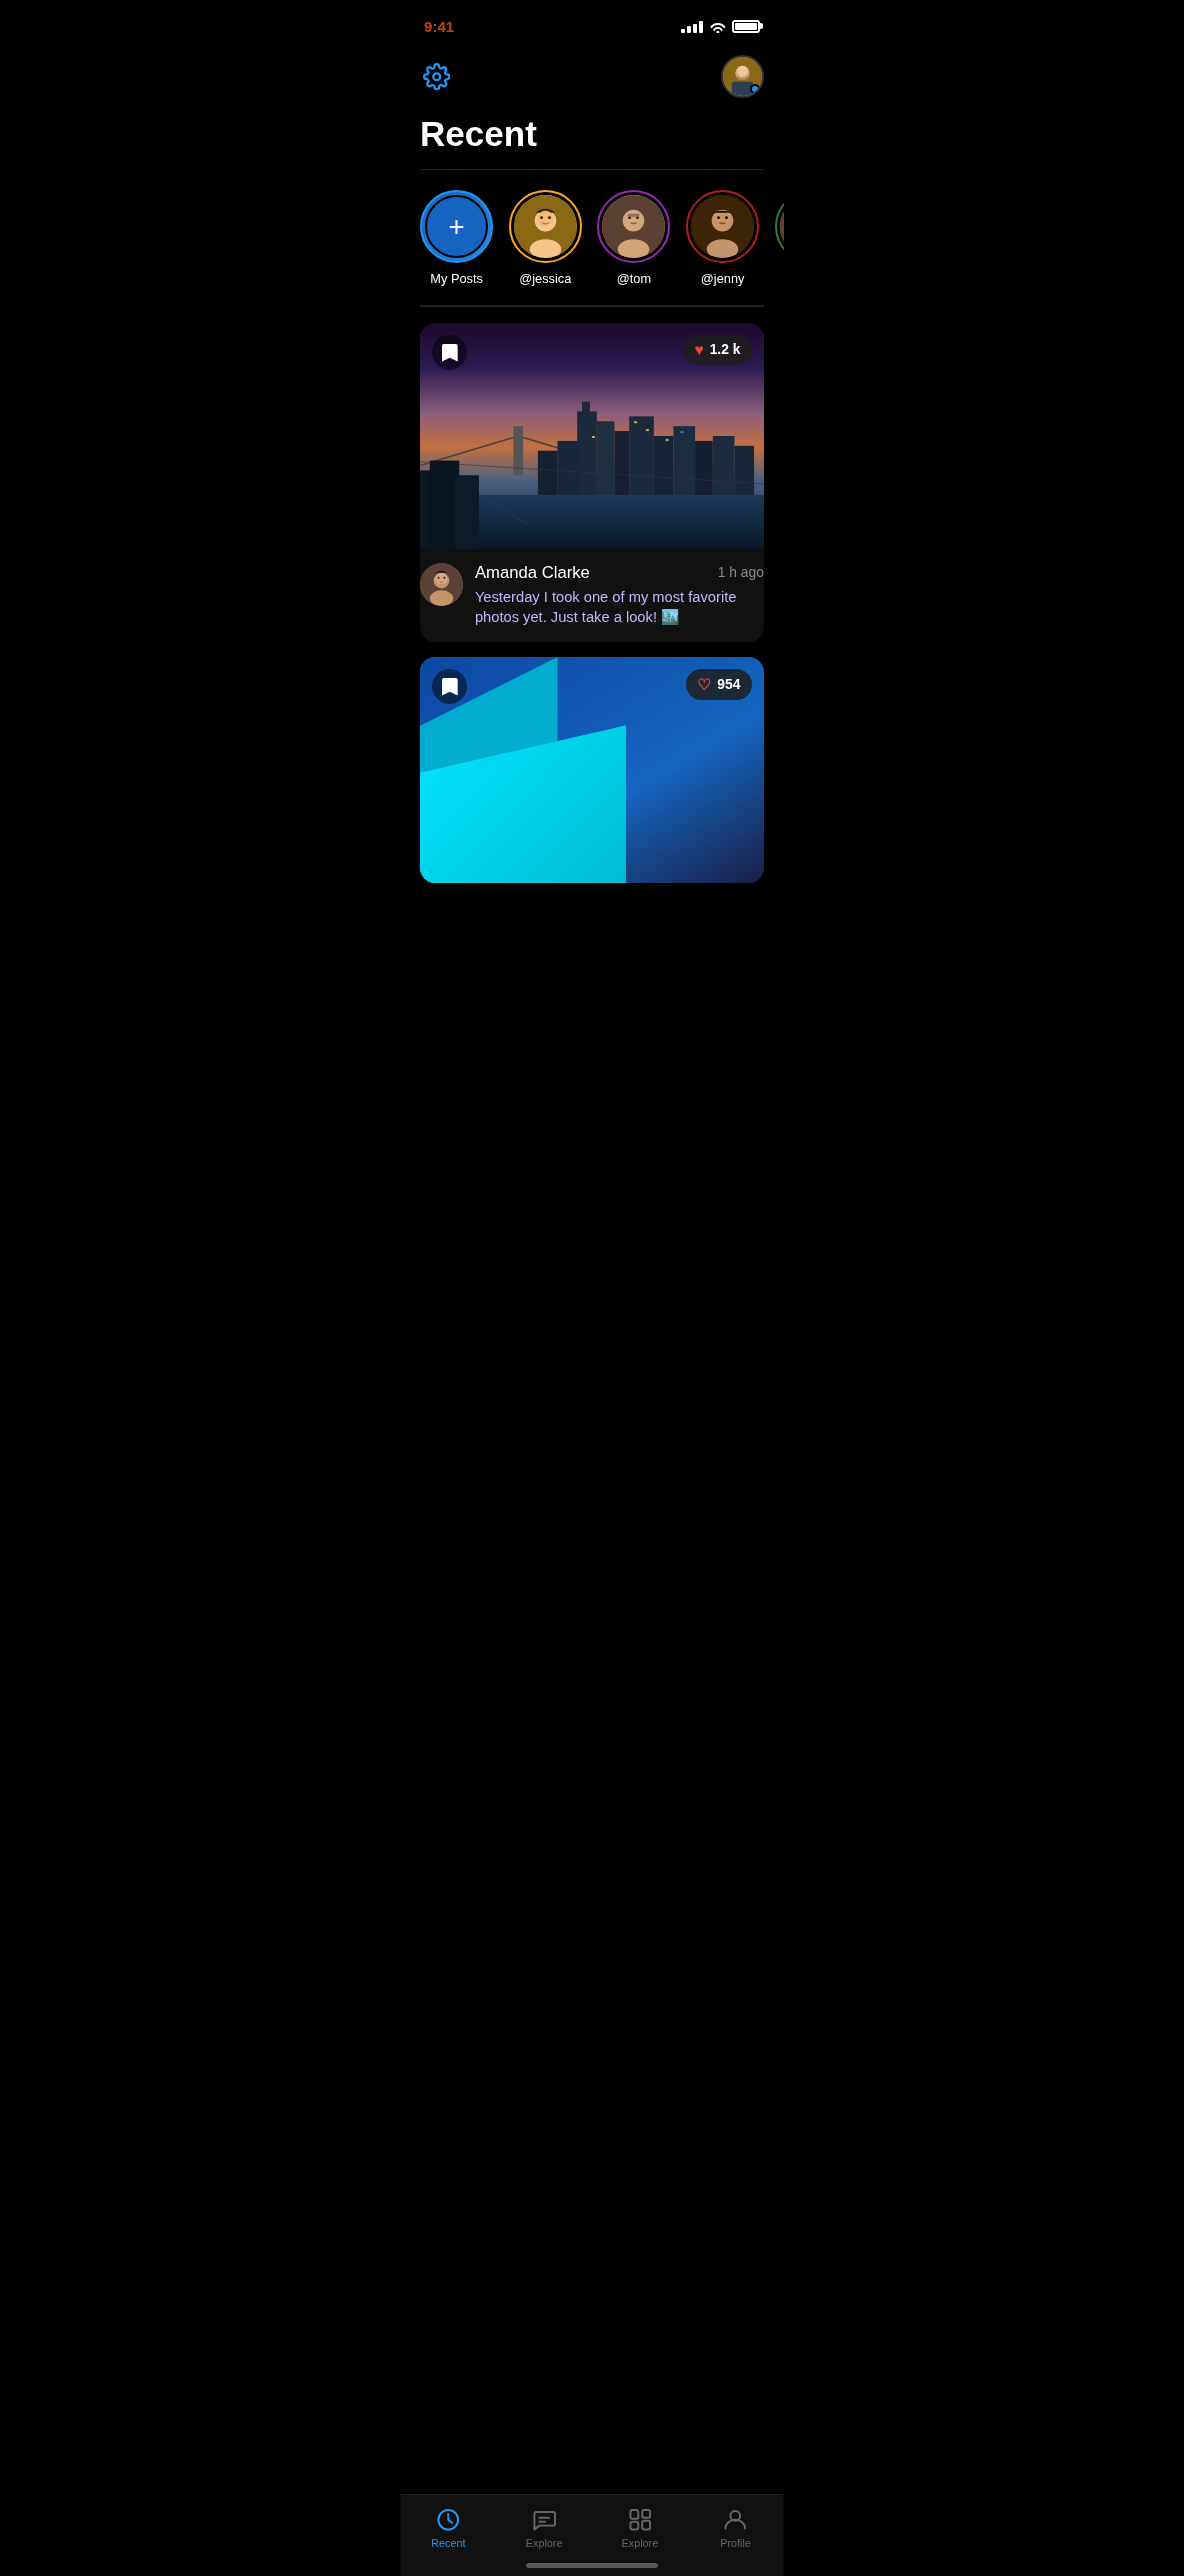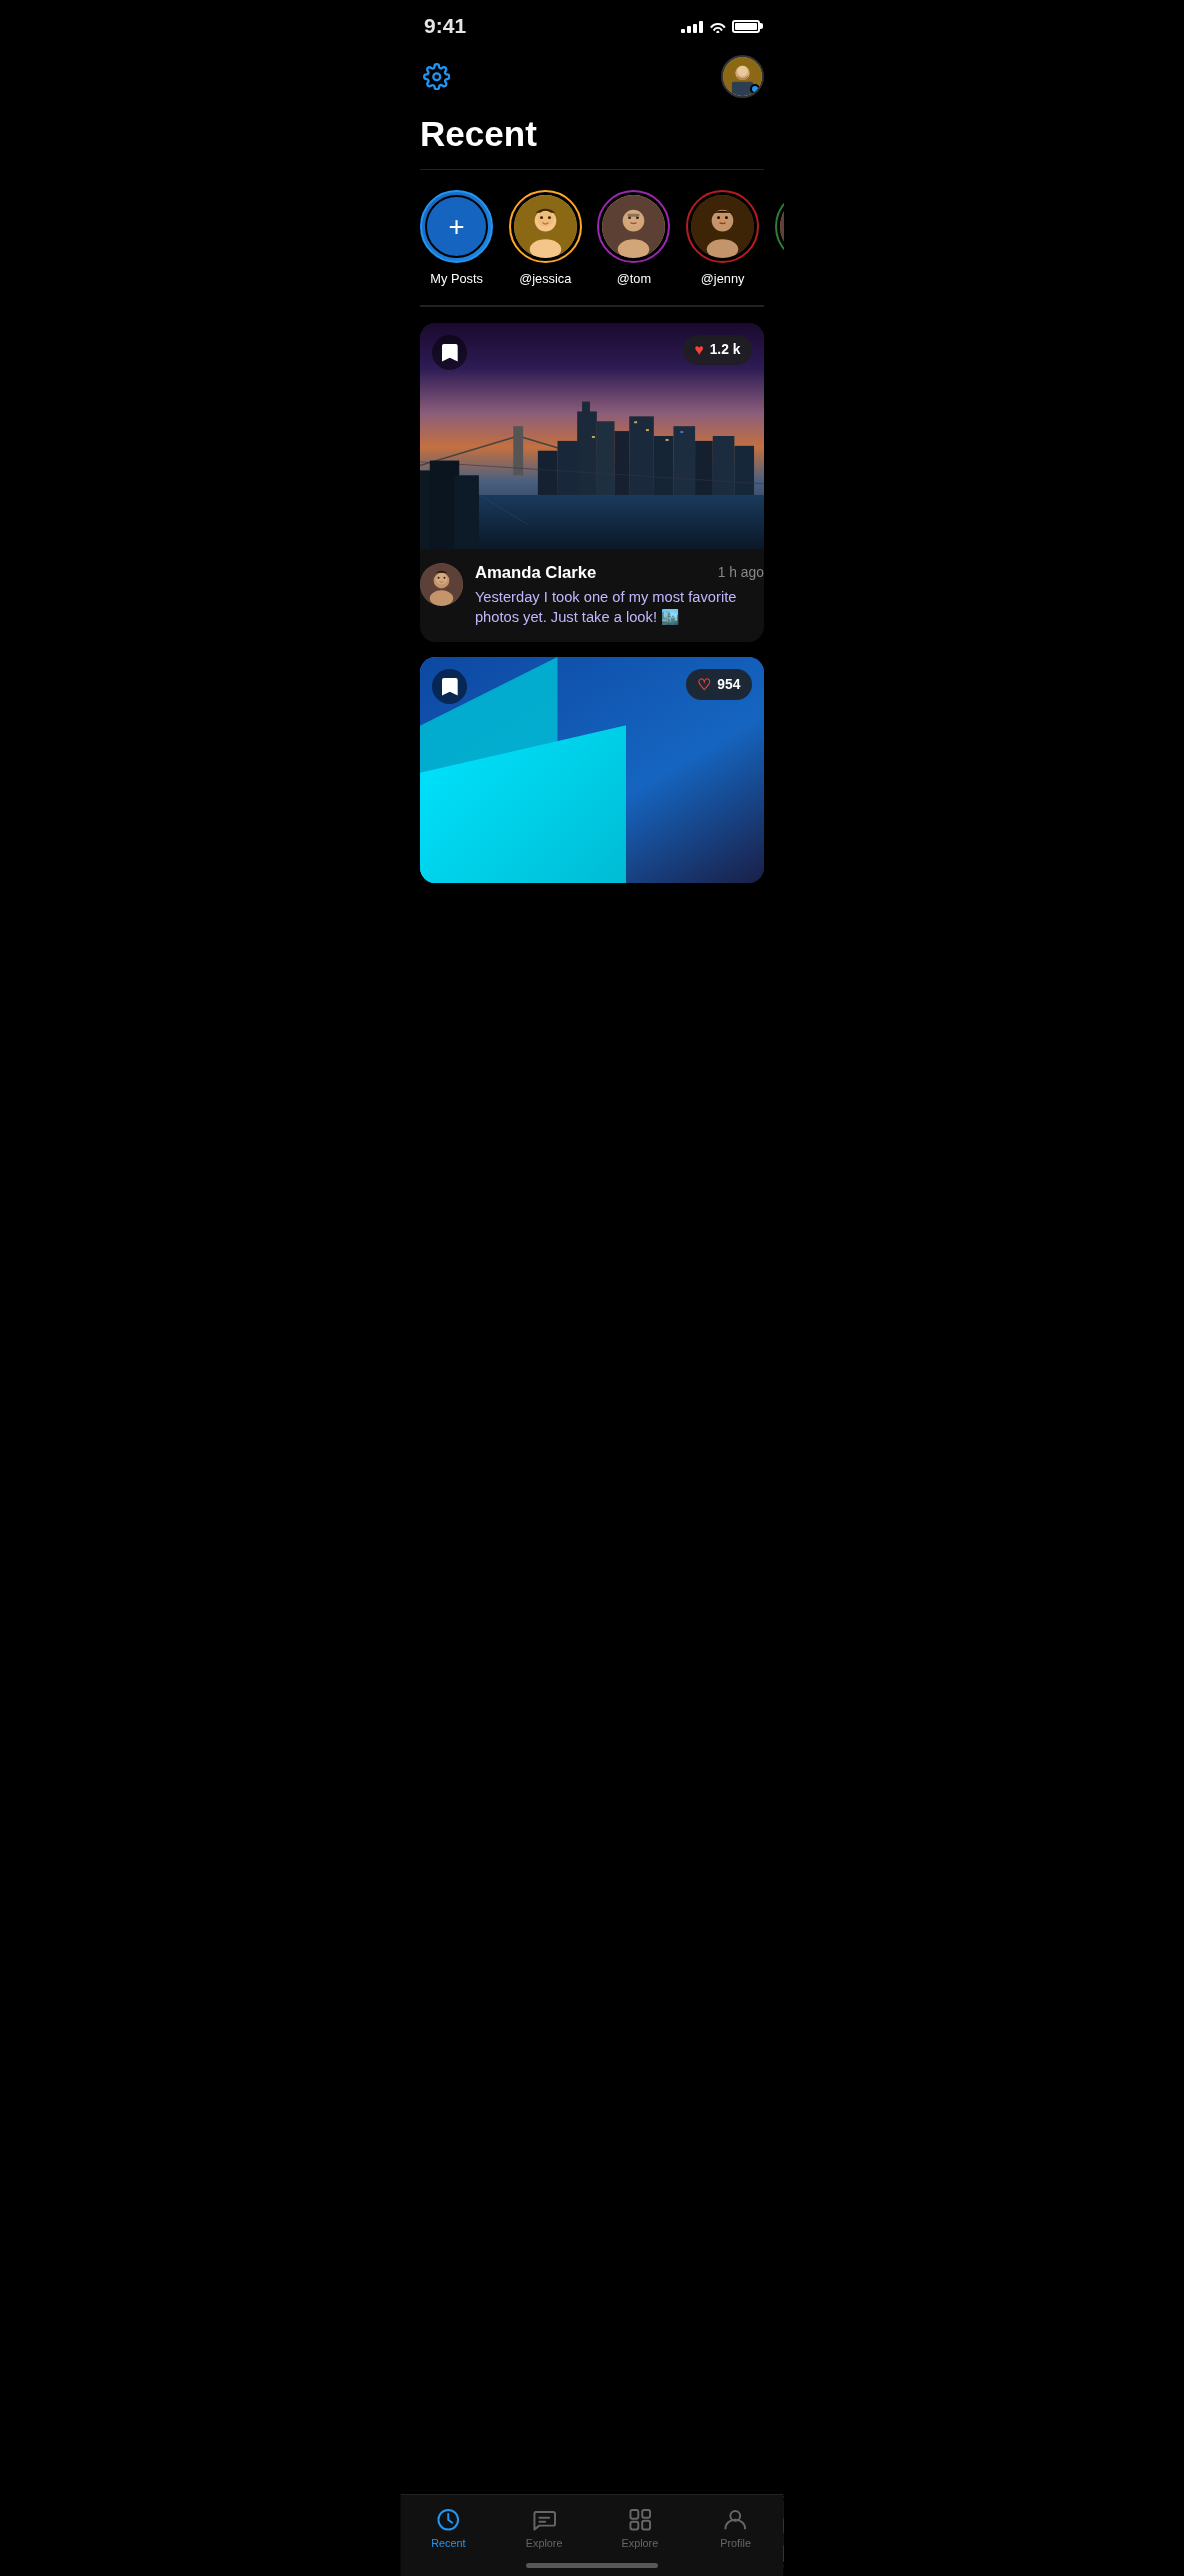--- a/index.html
+++ b/index.html
@@ -19,23 +19,23 @@
     
     .status-bar {
       display: flex;
       justify-content: space-between;
       align-items: center;
       padding: 13.8px 23.6px 7.9px;
       height: 47px;
     }
 
     .status-time {
-      font-size: 21px;
+      font-size: 15px;
       font-weight: 600;
-      color: #e5e5e5;
+      color: #c2410c;
     }
 
     .status-icons {
       display: flex;
       align-items: center;
       gap: 5.9px;
     }
 
     .signal-bars {
       display: flex;
@@ -388,21 +388,21 @@
 
     .post-user-row {
       display: flex;
       justify-content: space-between;
       align-items: center;
       margin-bottom: 3.9px;
     }
 
     .post-username {
       font-size: 16.7px;
-      font-weight: 700;
+      font-weight: 400;
       color: #fff;
     }
 
     .post-time {
       font-size: 13.8px;
       color: #888;
     }
 
     .post-caption {
       font-size: 14.7px;

